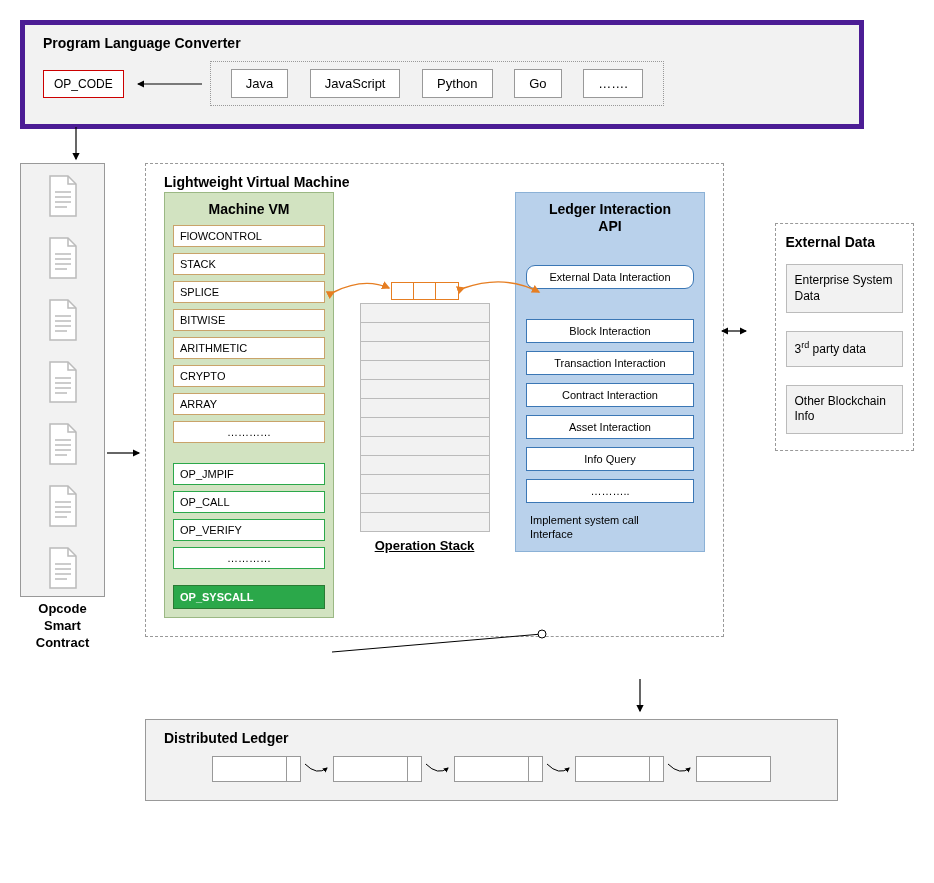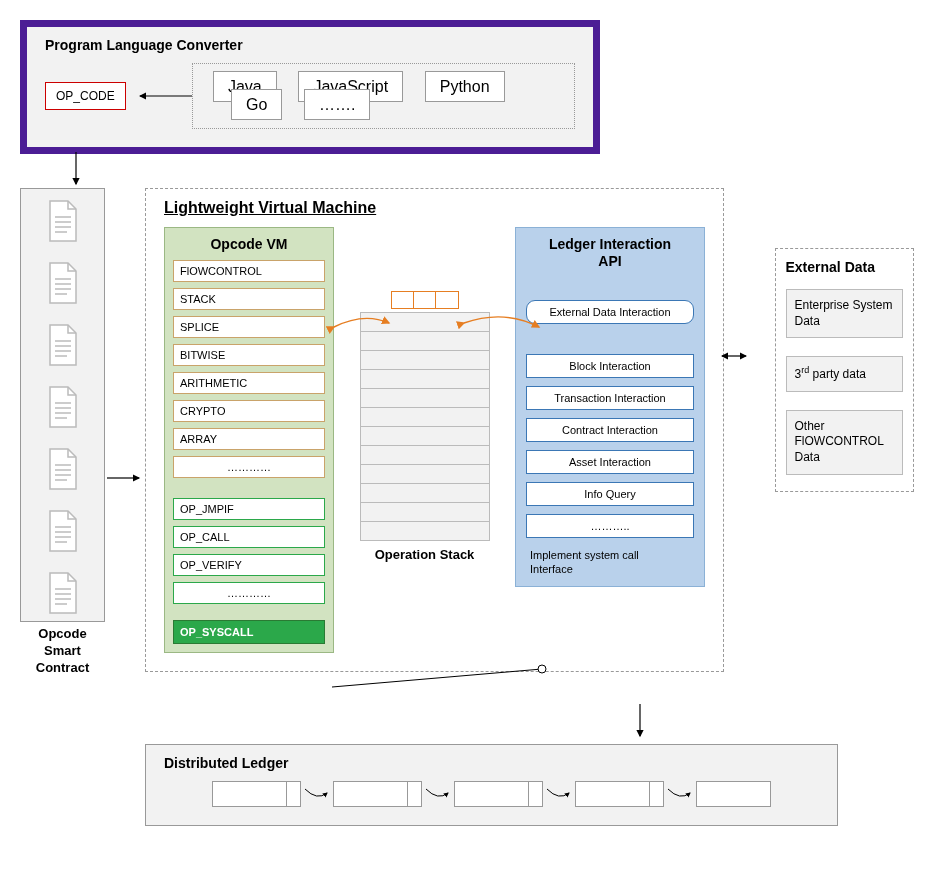--- a/index.html
+++ b/index.html
@@ -11,39 +11,39 @@
     background: #fff;
     width: 934px;
   }
   .section-title {
     font-weight: bold;
     font-size: 14px;
     margin-bottom: 8px;
   }
   
   .top-container {
-    width: 580px;
-    border: 7px solid #4c1d95;
+    width: 844px;
+    border: 5px solid #4c1d95;
     background: #f2f2f2;
     padding: 10px 18px 18px 18px;
     position: relative;
   }
   .op-code-box {
     display: inline-block;
     border: 1.5px solid #c00;
     background: #fff;
     padding: 6px 10px;
     font-size: 12px;
     vertical-align: middle;
   }
   .lang-item {
     border: 1px solid #999;
     background: #fff;
     padding: 6px 14px;
-    font-size: 16px;
+    font-size: 13px;
     min-width: 60px;
     text-align: center;
   }
   .lang-wrap {
     border: 1px dotted #999;
     padding: 14px 20px;
     display: inline-block;
   }
 
   
@@ -73,21 +73,21 @@
   }
 
   .lvm-box {
     border: 1.5px dashed #999;
     background: #fff;
     padding: 10px 18px 18px 18px;
     margin-left: 40px;
     width: 620px;
     position: relative;
   }
-  .lvm-title { font-weight: bold; font-size: 16px; margin-bottom: 10px; text-decoration: underline; }
+  .lvm-title { font-weight: bold; font-size: 14px; margin-bottom: 2px; }
   .lvm-inner {
     display: flex;
     gap: 18px;
     align-items: flex-start;
     position: relative;
   }
   .opcode-vm {
     background: #d2e3c1;
     border: 1px solid #9bb884;
     width: 170px;
@@ -119,21 +119,22 @@
     font-size: 11px;
     font-weight: bold;
     text-align: left;
   }
 
   .stack-col {
     width: 145px;
     display: flex;
     flex-direction: column;
     align-items: center;
-    margin-top: 64px;
+    margin-top: 90px;
+    text-decoration: underline;
   }
   .stack-top {
     display: flex;
     border: 1.5px solid #e67e22;
     margin-bottom: 4px;
   }
   .stack-top-cell {
     width: 22px; height: 16px;
     border-right: 1px solid #e67e22;
     background: #fff;
@@ -370,21 +371,21 @@
         </marker>
       </defs>
     <line x1="2" y1="290" x2="34" y2="290" stroke="#000" stroke-width="1.2" marker-end="url(#ah3)"></line>
   </svg>
 
   <div class="lvm-box">
     <div class="lvm-title">Lightweight Virtual Machine</div>
     <div class="lvm-inner">
 
       <div class="opcode-vm">
-        <div class="opcode-vm-title">Opcode VM</div>
+        <div class="opcode-vm-title">Machine VM</div>
         <div class="vm-item">FlOWCONTROL</div>
         <div class="vm-item">STACK</div>
         <div class="vm-item">SPLICE</div>
         <div class="vm-item">BITWISE</div>
         <div class="vm-item">ARITHMETIC</div>
         <div class="vm-item">CRYPTO</div>
         <div class="vm-item">ARRAY</div>
         <div class="vm-item" style="text-align:center">…………</div>
         <div style="height:14px"></div>
         <div class="op-item">OP_JMPIF</div>
@@ -457,21 +458,21 @@
           <path d="M6,0 L0,3 L6,6 Z" fill="#000"></path>
         </marker>
     </defs>
     <line x1="2" y1="168" x2="26" y2="168" stroke="#000" stroke-width="1.2" marker-end="url(#ah4a)" marker-start="url(#ah4b)"></line>
   </svg>
 
   <div class="external-box">
     <div class="external-title">External Data</div>
     <div class="ext-item">Enterprise System Data</div>
     <div class="ext-item">3<sup>rd</sup> party data</div>
-    <div class="ext-item" style="margin-bottom:6px">Other FlOWCONTROL Data</div>
+    <div class="ext-item" style="margin-bottom:6px">Other Blockchain Info</div>
   </div>
 
 </div>
 
 <svg width="760" height="40" style="position:relative;left:120px;top:-4px;display:block">
   <defs>
       <marker id="ah5" markerWidth="8" markerHeight="8" refX="5" refY="3" orient="auto">
         <path d="M0,0 L6,3 L0,6 Z" fill="#000"></path>
       </marker>
     </defs>

